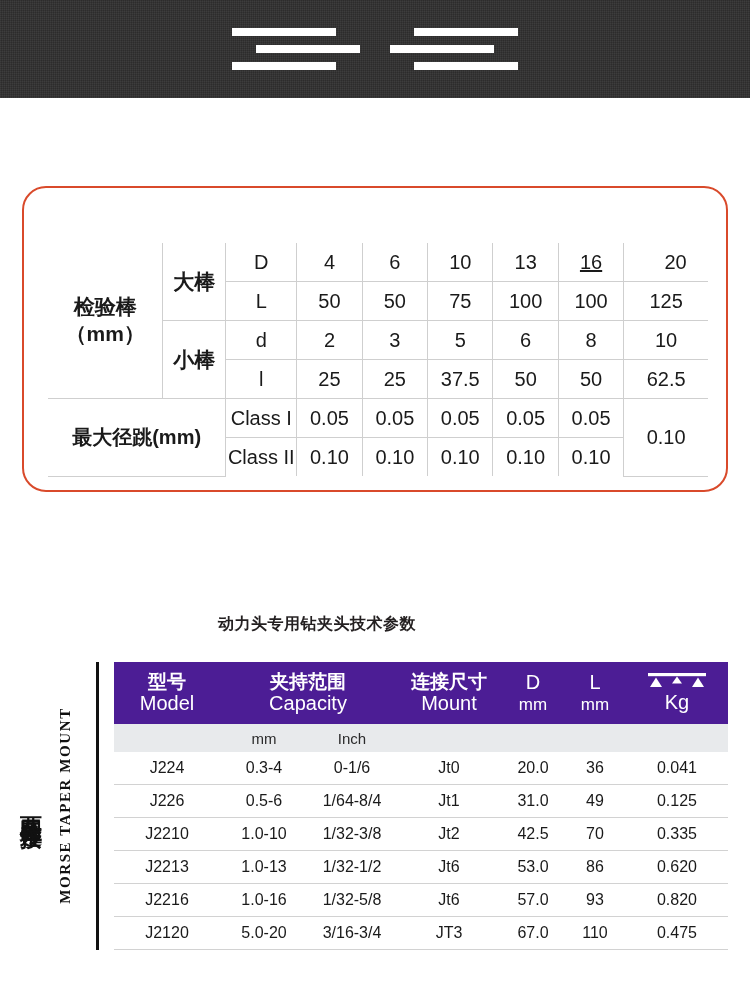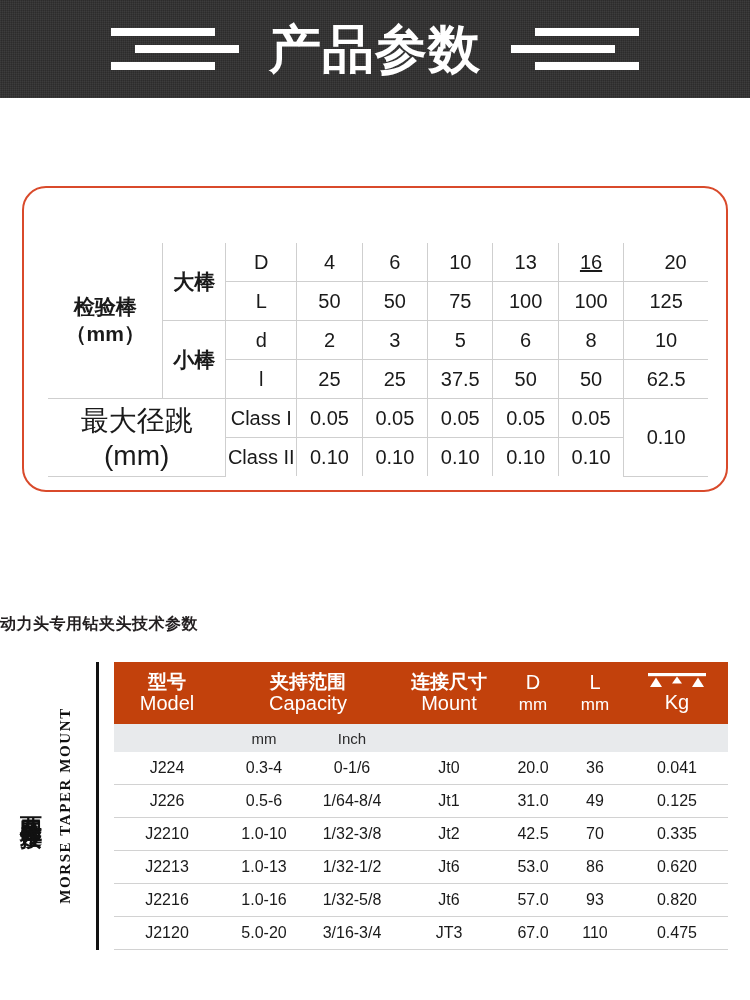--- a/index.html
+++ b/index.html
@@ -92,31 +92,32 @@
     padding: 0;
     font-family: "Liberation Sans", sans-serif;
   }
   .cn-serif {
     font-family: "Liberation Serif", "DejaVu Serif", serif;
     font-weight: bold;
     font-size: 21px;
   }
   .cn-serif-sm {
     font-family: "Liberation Serif", "DejaVu Serif", serif;
-    font-weight: normal;
-    font-size: 28px;
+    font-weight: bold;
+    font-size: 20px;
   }
   .lbl-2line { line-height: 1.25; }
 
   
   .subtitle {
     position: absolute;
     left: 0;
     top: 614px;
     width: 634px;
+    text-align: center;
     font-size: 16px;
     font-weight: bold;
     color: #231f20;
     font-family: "DejaVu Sans", "Liberation Sans", sans-serif;
     letter-spacing: 0.5px;
   }
 
   
   .side-labels {
     position: absolute;
@@ -179,21 +180,21 @@
   table.models {
     width: 614px;
     border-collapse: collapse;
     table-layout: fixed;
   }
   table.models th, table.models td {
     padding: 0;
     margin: 0;
   }
   .hdr-row th {
-    background: #c2410c;
+    background: #4c1d95;
     color: #ffffff;
     height: 62px;
     vertical-align: middle;
     text-align: center;
     font-weight: normal;
   }
   .hdr-cn {
     font-size: 19px;
     font-weight: bold;
     line-height: 1.15;
@@ -235,21 +236,20 @@
 </head>
 <body>
 
 <div class="banner">
   <div class="banner-inner">
     <div class="deco deco-left">
       <div class="bar"></div>
       <div class="bar"></div>
       <div class="bar"></div>
     </div>
-    <div class="banner-title">产品参数</div>
     <div class="deco deco-right">
       <div class="bar"></div>
       <div class="bar"></div>
       <div class="bar"></div>
     </div>
   </div>
 </div>
 
 <div class="panel"></div>
 

